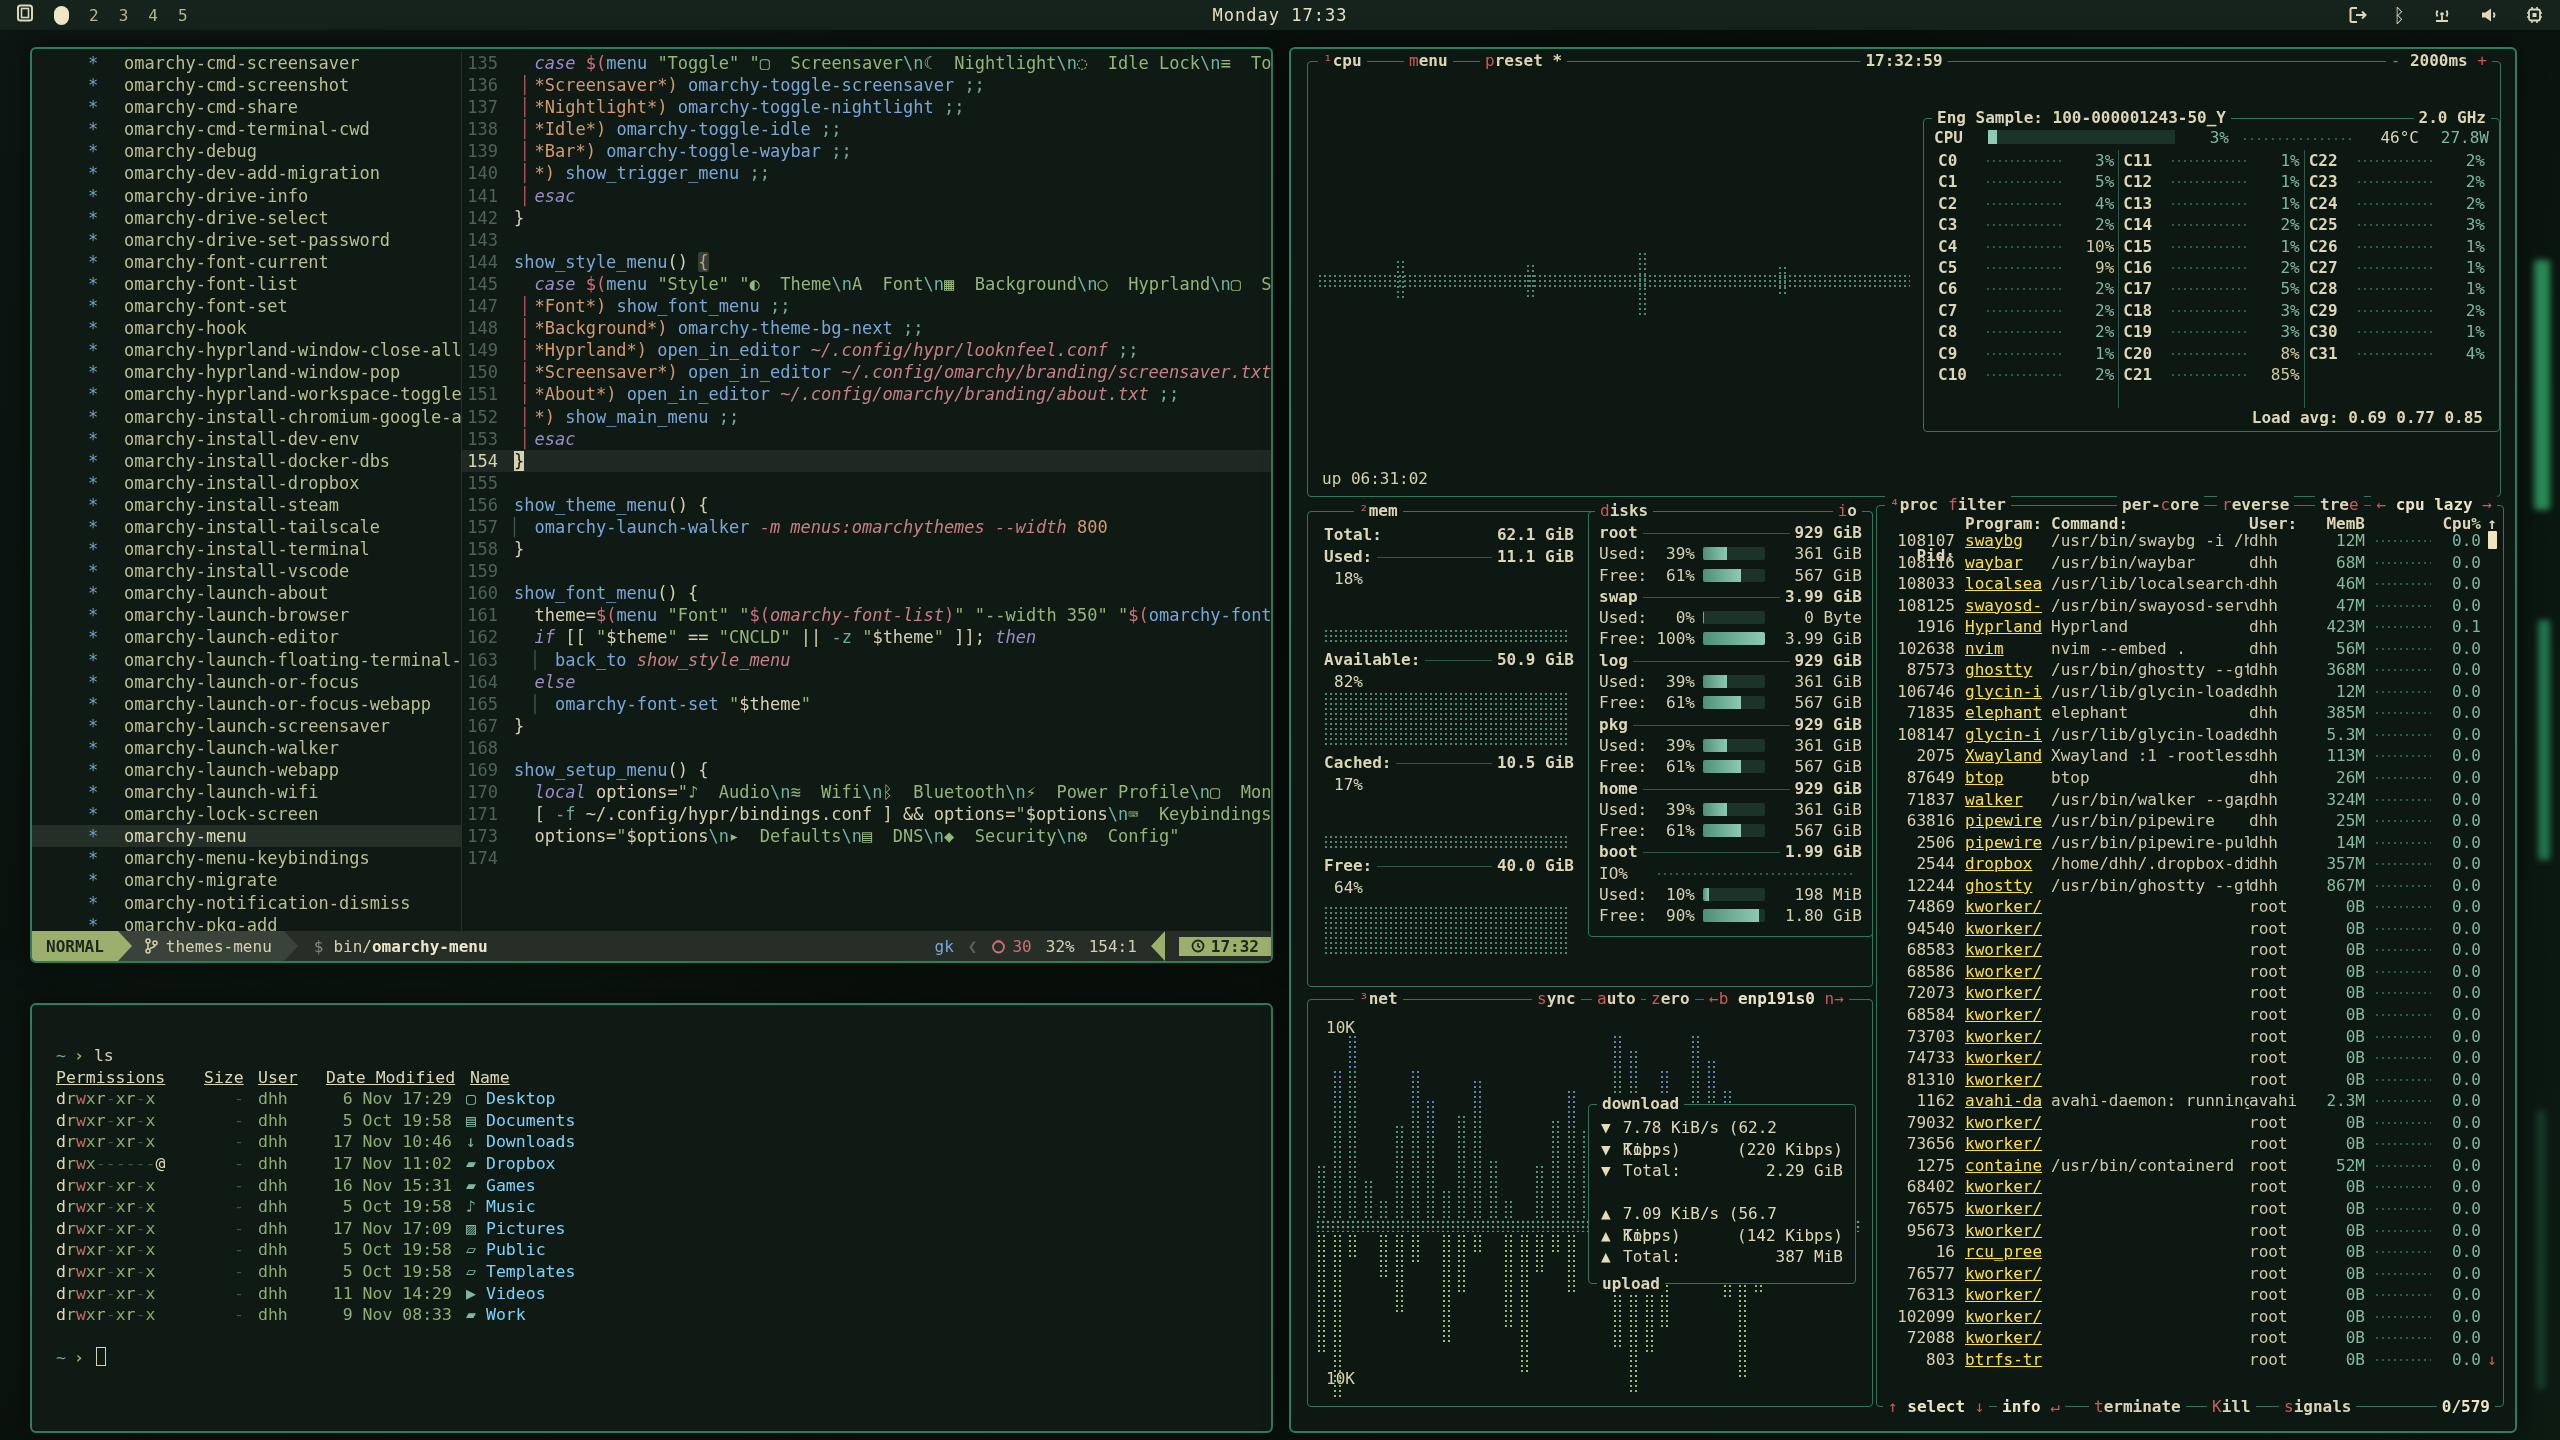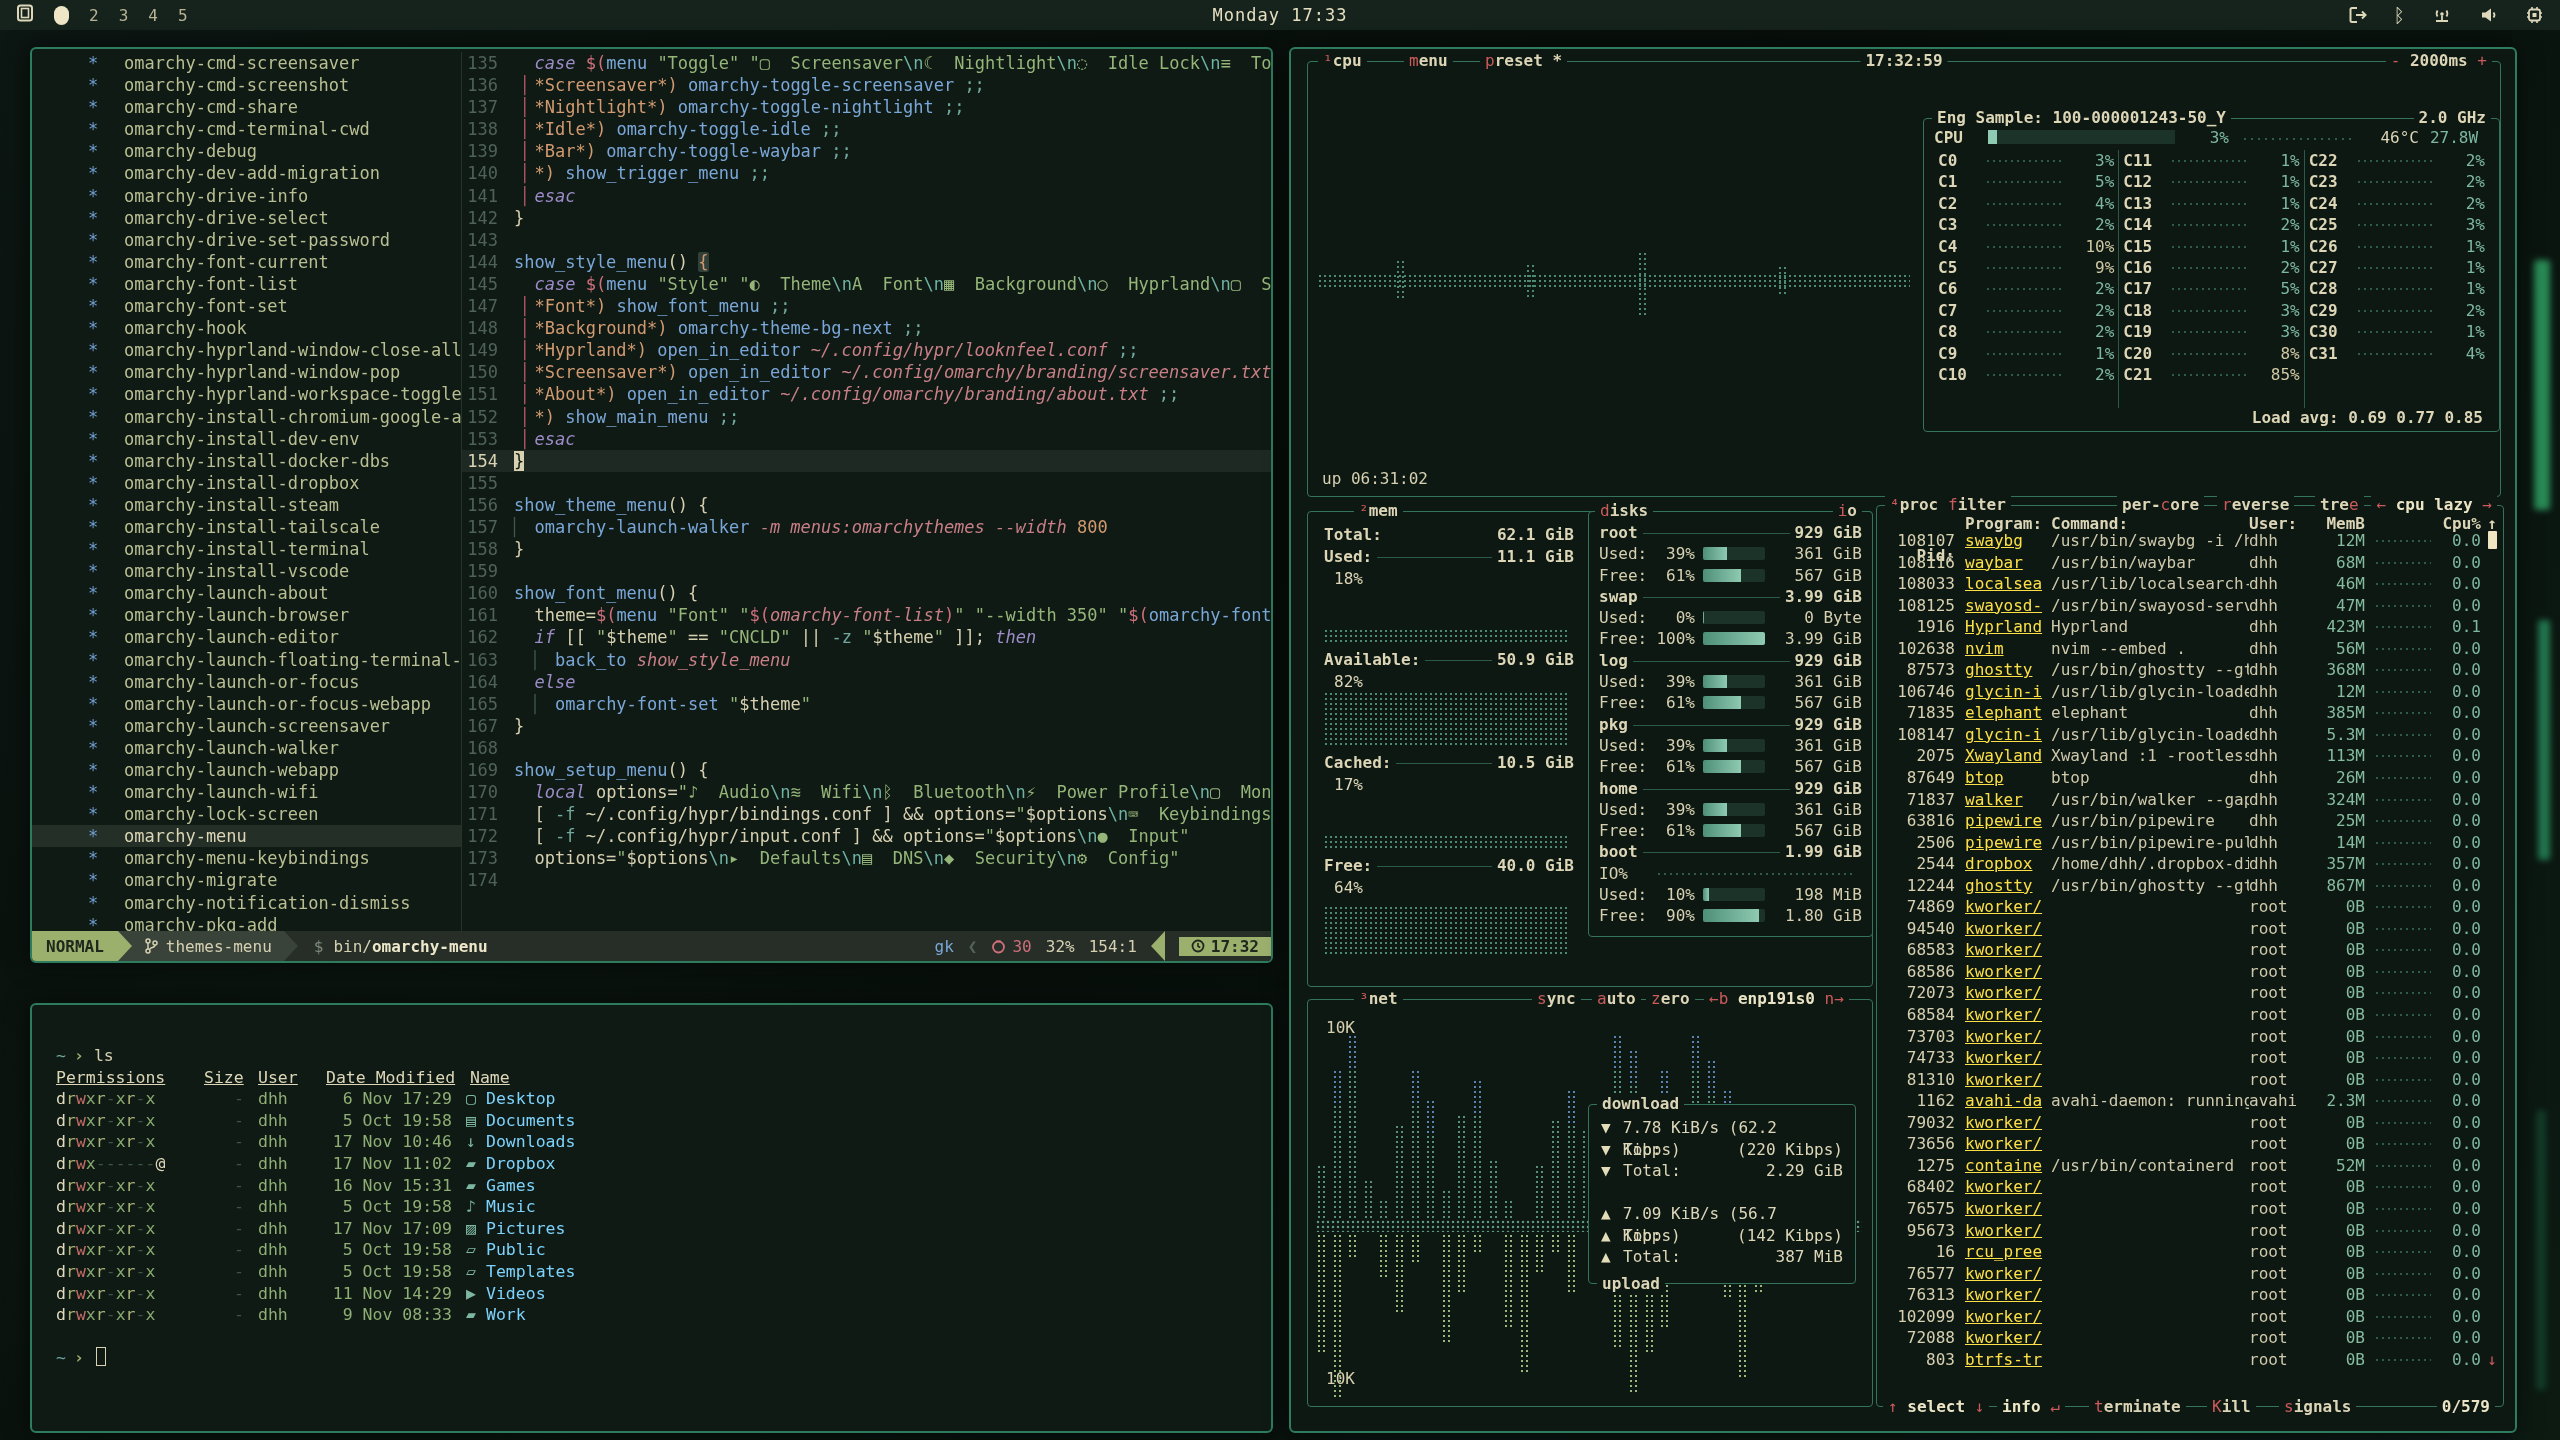--- a/index.html
+++ b/index.html
@@ -98,21 +98,21 @@
   
   .cpuline { position:absolute; background-image:radial-gradient(circle at 2px 2px,#4d8a72 1.2px,transparent 1.4px); background-size:5px 5px; }
   .corepanel { position:absolute; left:615px; top:56px; width:577px; height:314px; border:1px solid #35745c; border-radius:4px; background:#0d1813; padding:8px 10px 2px; display:flex; flex-direction:column; }
   .cpurow { display:flex; height:23px; line-height:21px; }
   .cpulabel { width:44px; font-weight:bold; color:#dcd5b6; }
   .cpubar { flex:1; max-width:250px; height:14px; background:#1c332a; margin:3px 10px 0; }
   .cpufill { width:5%; height:100%; background:#8fcab2; }
   .cpupct { width:44px; text-align:right; color:#7db7a2; }
   .cputdots { width:110px; height:8px; margin:8px 8px 0 14px; background-image:radial-gradient(circle at 2px 4px,#2f5b4b 1.1px,transparent 1.3px); background-size:7px 8px; }
   .cputemp { width:58px; text-align:right; color:#dcd5b6; }
-  .cpuwatt { width:70px; text-align:center; color:#7db7a2; }
+  .cpuwatt { width:70px; text-align:right; color:#7db7a2; }
   .coregrid { display:flex; flex:1; }
   .ccol { flex:1; padding:0 4px; }
   .ccol + .ccol { border-left:1px solid #2c5a48; }
   .corow { display:flex; height:21.4px; line-height:21.4px; }
   .cid { width:42px; font-weight:bold; color:#dcd5b6; }
   .cmeter { flex:1; height:8px; margin:7px 6px 0; background-image:radial-gradient(circle at 2px 4px,#2f5b4b 1.1px,transparent 1.3px); background-size:6px 8px; }
   .cpct { width:44px; text-align:right; color:#7db7a2; }
   .cpct.hi { color:#cfc8a2; }
   .loadavg { text-align:right; padding:0 6px 2px 0; color:#dcd5b6; font-weight:bold; }
   .uptime { position:absolute; left:14px; bottom:8px; color:#d6d0b0; }
@@ -294,21 +294,20 @@
         <div class="crow"><span class="lnum">161</span><span class="ltext"><span class="sg-p">  theme=</span><span class="sg-rp">$(</span><span class="sg-f">menu</span><span class="sg-p"> </span><span class="sg-s">"Font"</span><span class="sg-p"> </span><span class="sg-s">"</span><span class="sg-rp">$(</span><span class="sg-r">omarchy-font-list</span><span class="sg-rp">)</span><span class="sg-s">"</span><span class="sg-p"> </span><span class="sg-s">"--width 350"</span><span class="sg-p"> </span><span class="sg-s">"</span><span class="sg-rp">$(</span><span class="sg-f">omarchy-font-</span></span></div>
         <div class="crow"><span class="lnum">162</span><span class="ltext"><span class="sg-p">  </span><span class="sg-k">if</span><span class="sg-p"> [[ </span><span class="sg-s">"</span><span class="sg-p">$theme</span><span class="sg-s">"</span><span class="sg-p"> == </span><span class="sg-s">"CNCLD"</span><span class="sg-p"> || </span><span class="sg-t">-z</span><span class="sg-p"> </span><span class="sg-s">"</span><span class="sg-p">$theme</span><span class="sg-s">"</span><span class="sg-p"> ]]; </span><span class="sg-k">then</span></span></div>
         <div class="crow"><span class="lnum">163</span><span class="ltext"><span class="sg-gd">  ▏ </span><span class="sg-f">back_to</span><span class="sg-r"> show_style_menu</span></span></div>
         <div class="crow"><span class="lnum">164</span><span class="ltext"><span class="sg-p">  </span><span class="sg-k">else</span></span></div>
         <div class="crow"><span class="lnum">165</span><span class="ltext"><span class="sg-gd">  ▏ </span><span class="sg-f">omarchy-font-set</span><span class="sg-p"> </span><span class="sg-s">"</span><span class="sg-p">$theme</span><span class="sg-s">"</span></span></div>
         <div class="crow"><span class="lnum">167</span><span class="ltext"><span class="sg-p">}</span></span></div>
         <div class="crow"><span class="lnum">168</span><span class="ltext"></span></div>
         <div class="crow"><span class="lnum">169</span><span class="ltext"><span class="sg-f">show_setup_menu</span><span class="sg-p">() {</span></span></div>
         <div class="crow"><span class="lnum">170</span><span class="ltext"><span class="sg-p">  </span><span class="sg-k">local</span><span class="sg-p"> options=</span><span class="sg-s">"♪  Audio</span><span class="sg-e">\n</span><span class="sg-s">≋  Wifi</span><span class="sg-e">\n</span><span class="sg-s">ᛒ  Bluetooth</span><span class="sg-e">\n</span><span class="sg-s">⚡  Power Profile</span><span class="sg-e">\n</span><span class="sg-s">▢  Moni</span></span></div>
         <div class="crow"><span class="lnum">171</span><span class="ltext"><span class="sg-p">  [ </span><span class="sg-t">-f</span><span class="sg-p"> ~/.config/hypr/bindings.conf ] &amp;&amp; options=</span><span class="sg-s">"</span><span class="sg-p">$options</span><span class="sg-e">\n</span><span class="sg-s">⌨  Keybindings"</span></span></div>
-        <div class="crow"><span class="lnum">172</span><span class="ltext"><span class="sg-p">  [ </span><span class="sg-t">-f</span><span class="sg-p"> ~/.config/hypr/input.conf ] &amp;&amp; options=</span><span class="sg-s">"</span><span class="sg-p">$options</span><span class="sg-e">\n</span><span class="sg-s">●  Input"</span></span></div>
         <div class="crow"><span class="lnum">173</span><span class="ltext"><span class="sg-p">  options=</span><span class="sg-s">"</span><span class="sg-p">$options</span><span class="sg-e">\n</span><span class="sg-s">▸  Defaults</span><span class="sg-e">\n</span><span class="sg-s">▤  DNS</span><span class="sg-e">\n</span><span class="sg-s">◆  Security</span><span class="sg-e">\n</span><span class="sg-s">⚙  Config"</span></span></div>
         <div class="crow"><span class="lnum">174</span><span class="ltext"></span></div>
       </div>
   </div>
   <div class="status">
     <span class="st-mode">NORMAL</span>
     <span class="arr arr1"></span>
     <span class="st-branch">
       <svg width="14" height="16" viewBox="0 0 14 16">
           <circle cx="4" cy="3" r="2" fill="none" stroke="#d6d0b2" stroke-width="1.5"></circle>

